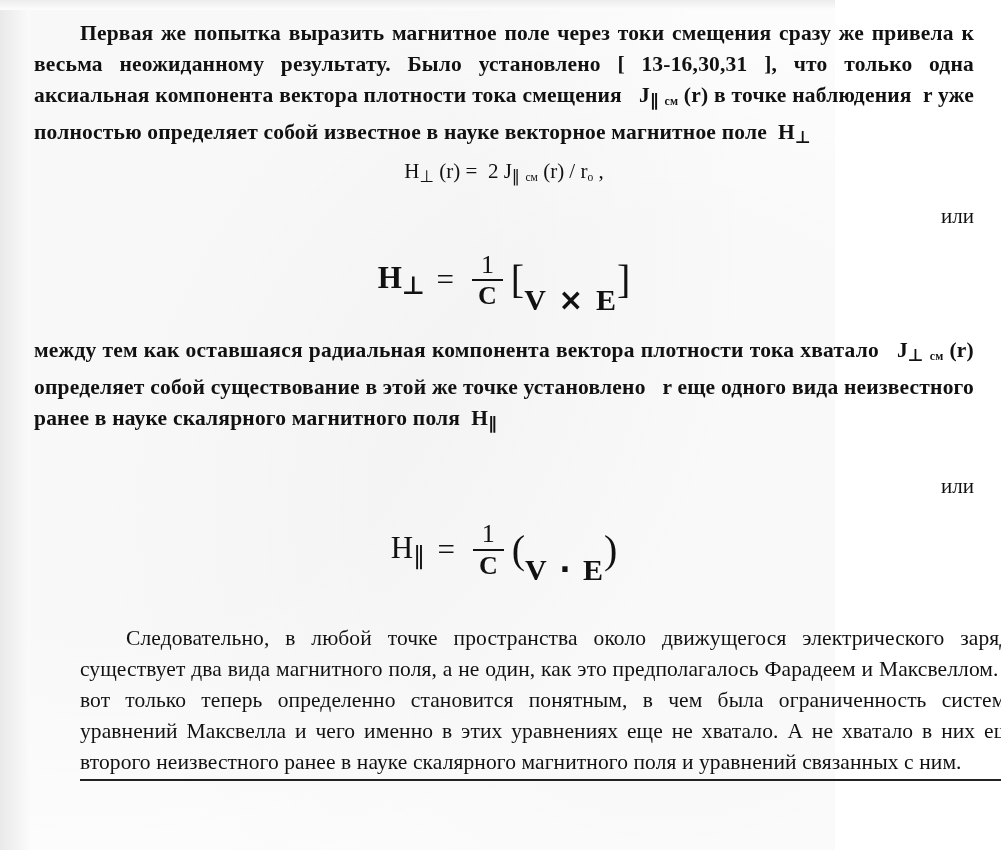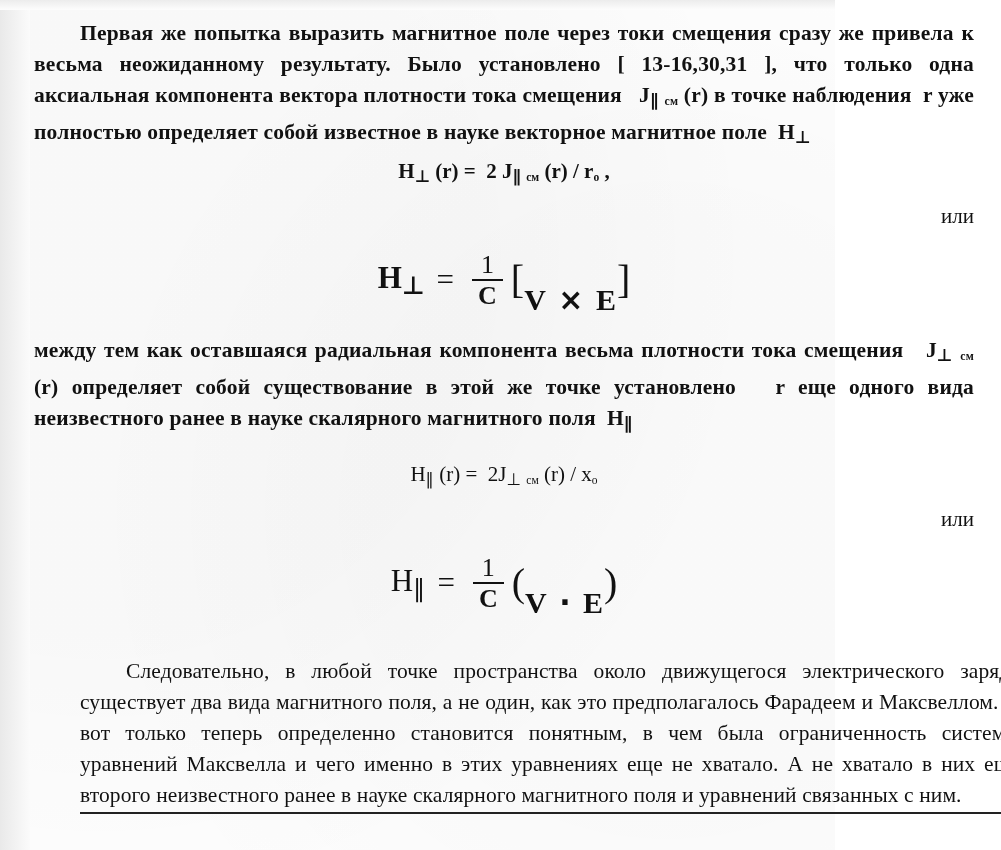--- a/index.html
+++ b/index.html
@@ -52,21 +52,21 @@
     font-weight: bold;
     letter-spacing: 0.2px;
   }
   p.indent {
     text-indent: 46px;
   }
   .inline-eq {
     text-align: center;
     font-size: 21px;
     margin: 6px 0 4px 0;
-    font-weight: bold;
+    font-weight: normal;
   }
   .inline-eq.thin {
     font-weight: normal;
   }
   .word-left {
     font-size: 21px;
     margin: 18px 0 2px 0;
     text-align: right;
   }
   .display-eq {
@@ -177,33 +177,30 @@
           <span class="den">C</span>
         </span>
         <span class="bracket">[</span>
         <span class="brk-content">V<span class="times">&nbsp;×&nbsp;</span>E</span>
         <span class="bracket">]</span>
       </div>
     </div>
 
     <div class="gap-s"></div>
 
-    <p class="para bold"><span>между тем как оставшаяся  радиальная компонента весьма плотности тока смещения</span>
+    <p class="para bold"><span>между тем как оставшаяся  радиальная компонента вектора плотности тока хватало</span>
       <span>&nbsp; J<span class="sub-small perp">⊥</span> <span class="sub-small">см</span> (r)</span>
       <span>определяет собой существование в этой же точке установлено</span>
       <span>&nbsp;&nbsp;r</span>
       <span>еще одного вида неизвестного ранее в науке скалярного магнитного поля</span>
       <span>&nbsp;H<span class="sub-small par">∥</span></span>
     </p>
 
     <div class="gap-m"></div>
 
-    <div class="inline-eq thin">
-      H<span class="sub-small par">∥</span> (r) =&nbsp; 2J<span class="sub-small perp">⊥</span> <span class="sub-small">см</span> (r) / x<span class="sub-small">o</span>
-    </div>
 
     <div class="word-left">или</div>
 
     <div class="display-eq">
       <div class="eq-inner thin">
         <span class="lhs">H<span class="sub-small par">∥</span></span>
         <span class="eqsign">=</span>
         <span class="frac">
           <span class="num">1</span>
           <span class="bar"></span>

